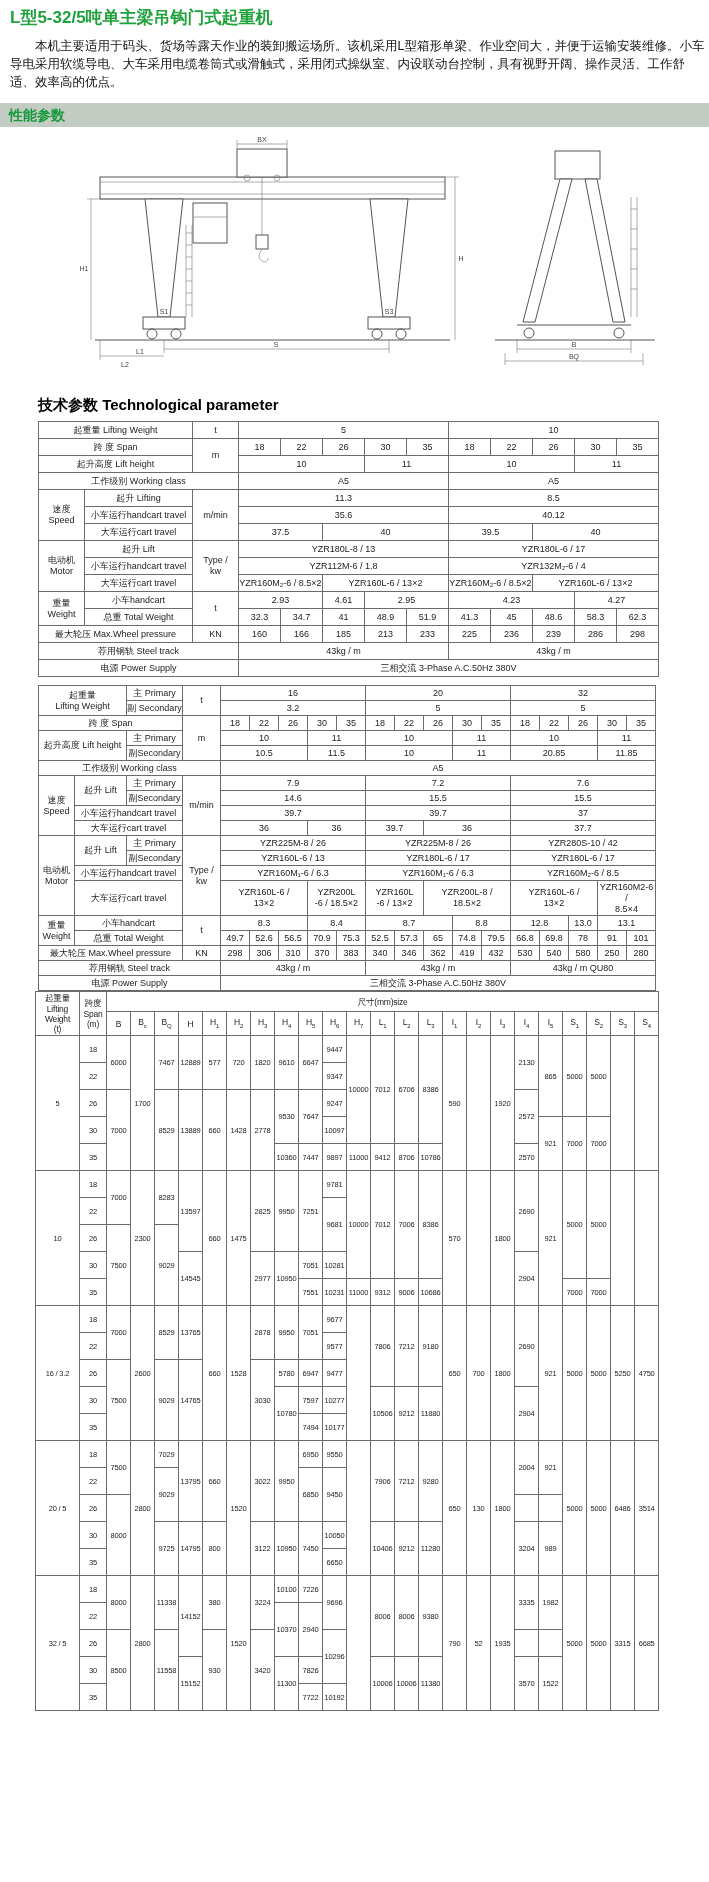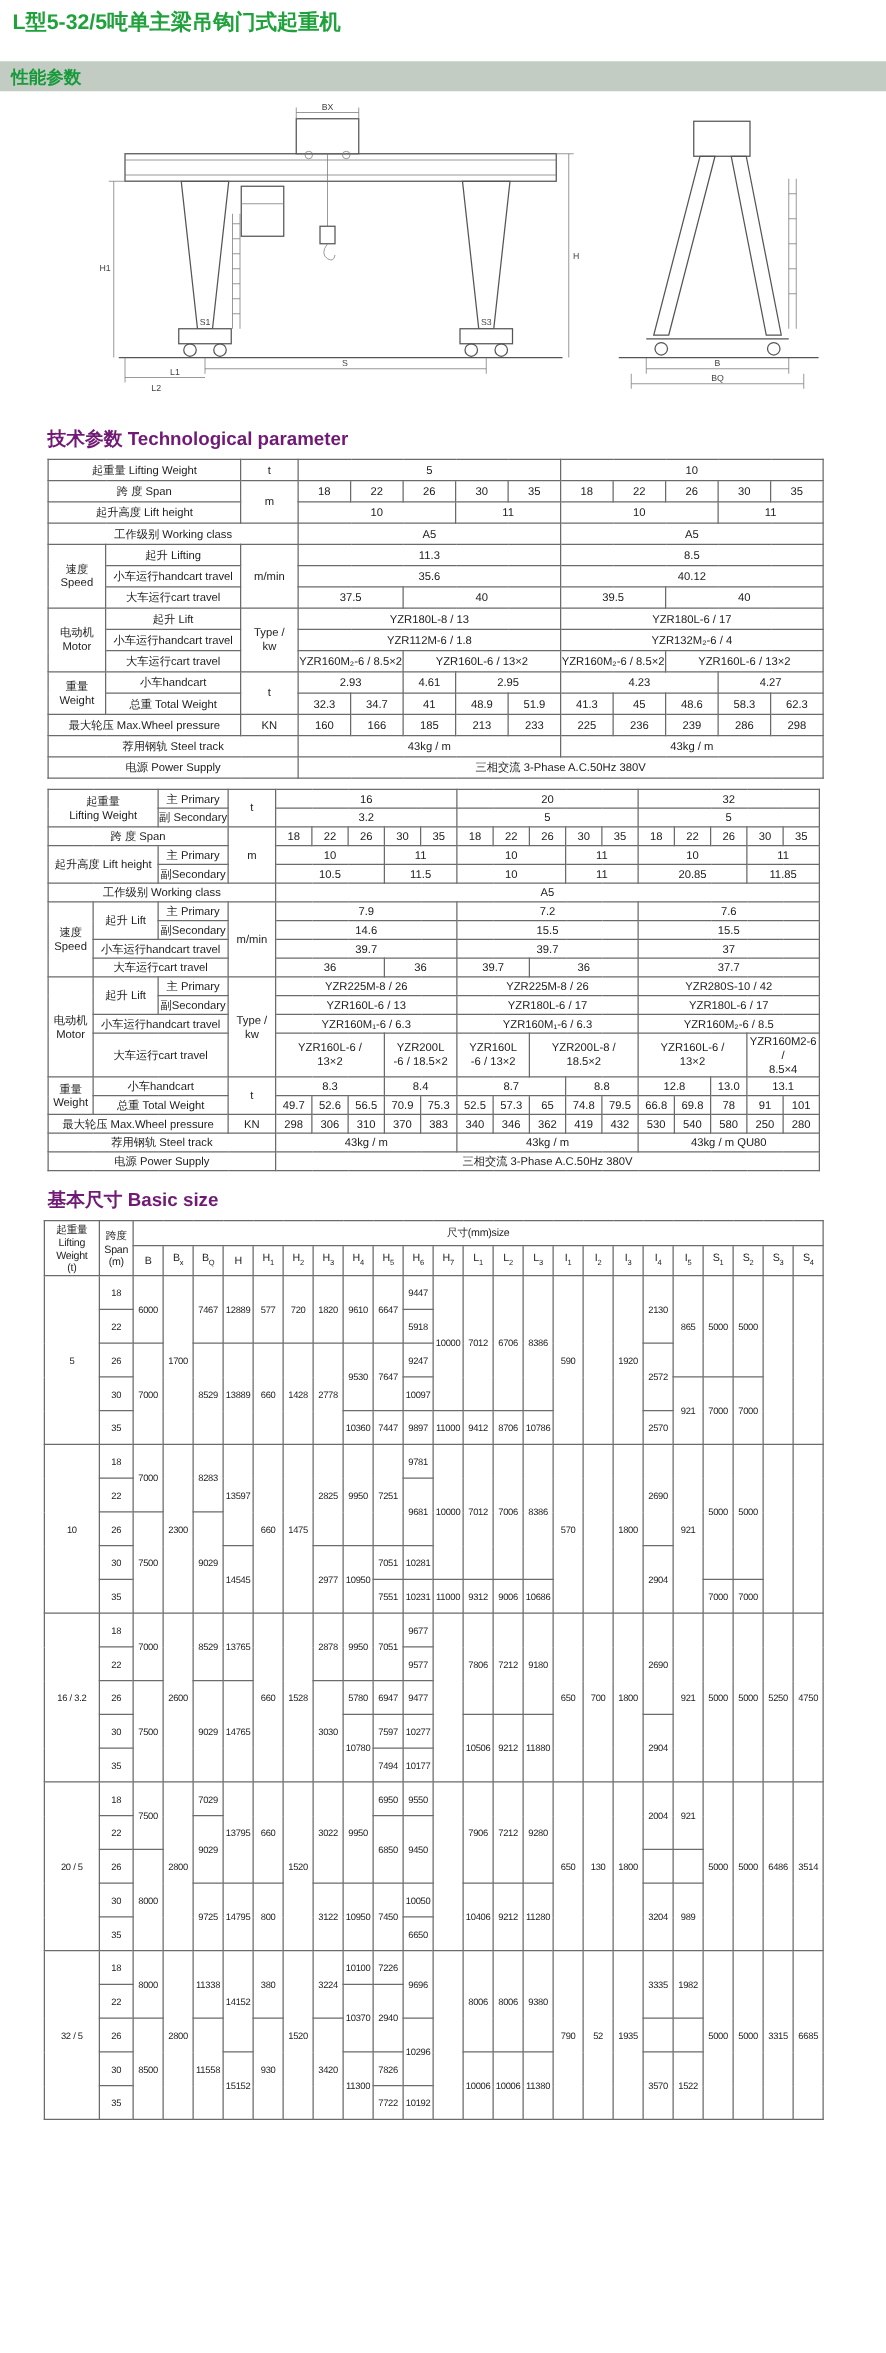--- a/index.html
+++ b/index.html
@@ -22,41 +22,42 @@
   
   .banner{margin-top:12px;height:24px;background:#c3ccc3;}
   .banner span{display:inline-block;padding-left:9px;line-height:24px;font-size:14px;font-weight:bold;color:#169a3a;}
   
   .drawing{margin:10px auto 0 auto;width:600px;height:245px;}
   .drawing svg{display:block;}
   .dwg-line{stroke:#555;stroke-width:1;fill:none;}
   .dwg-thin{stroke:#777;stroke-width:0.6;fill:none;}
   .dwg-fill{fill:#fff;stroke:#555;stroke-width:1;}
   
-  .section-h{font-size:15px;font-weight:bold;margin:14px 0 6px 38px;color:#701a75;}
+  .section-h{font-size:15px;font-weight:bold;margin:14px 0 6px 38px;color:#000000;}
   table{border-collapse:collapse;table-layout:fixed;margin:0 0 0 38px;}
   td{border:1px solid #6b6b6b;text-align:center;vertical-align:middle;font-size:9px;color:#1c1c1c;padding:1px 0;line-height:1.2;overflow:hidden;word-break:break-all;}
   .t1 td{height:14px;}
   .t2 td{height:12px;}
   .basic{margin-left:35px;}
   .basic td{font-size:7.5px;height:26px;padding:0;letter-spacing:-0.2px;}
   .basic .hd td{height:auto;font-size:8.5px;padding:1px 0;}
   .pre{white-space:pre-line;}
   sub{font-size:6px;}
   
   .footer{position:absolute;left:0;bottom:8px;width:702px;text-align:right;font-size:12px;font-weight:bold;color:#000;}
 </style>
 </head>
 <body>
 
 <div class="page">
 
   <div class="hero">
     <div class="hero-text">
       <div class="title">L型5-32/5吨单主梁吊钩门式起重机</div>
+      <p class="desc">本机主要适用于码头、货场等露天作业的装卸搬运场所。该机采用L型箱形单梁、作业空间大，并便于运输安装维修。小车导电采用软缆导电、大车采用电缆卷筒式或滑触式，采用闭式操纵室、内设联动台控制，具有视野开阔、操作灵活、工作舒适、效率高的优点。</p>
     </div>
   </div>
 
   <div class="banner">
     <span>性能参数</span>
   </div>
 
   <div class="drawing">
     <svg id="dwg" width="600" height="245" viewBox="0 0 600 245">
 
@@ -494,21 +495,20 @@
             <td colspan="5" class="pre">43kg / m QU80</td>
           </tr>
           <tr>
             <td colspan="4" class="pre">电源 Power Supply</td>
             <td colspan="15" class="pre">三相交流 3-Phase A.C.50Hz 380V</td>
           </tr>
         </tbody>
       </table>
     </div>
 
-  <div class="section-h">基本尺寸 Basic size</div>
   <div id="t3wrap">
       <table class="basic" style="width: 623px;">
         <colgroup>
           <col style="width: 44px;">
           <col style="width: 27px;">
           <col style="width: 24px;">
           <col style="width: 24px;">
           <col style="width: 24px;">
           <col style="width: 24px;">
           <col style="width: 24px;">
@@ -589,21 +589,21 @@
             <td rowspan="5" class="pre">1920</td>
             <td rowspan="2" class="pre">2130</td>
             <td rowspan="3" class="pre">865</td>
             <td rowspan="3" class="pre">5000</td>
             <td rowspan="3" class="pre">5000</td>
             <td rowspan="5" class="pre"></td>
             <td rowspan="5" class="pre"></td>
           </tr>
           <tr>
             <td class="pre">22</td>
-            <td class="pre">5918</td>
+            <td class="pre">9347</td>
           </tr>
           <tr>
             <td class="pre">26</td>
             <td rowspan="3" class="pre">7000</td>
             <td rowspan="3" class="pre">8529</td>
             <td rowspan="3" class="pre">13889</td>
             <td rowspan="3" class="pre">660</td>
             <td rowspan="3" class="pre">1428</td>
             <td rowspan="3" class="pre">2778</td>
             <td rowspan="2" class="pre">9530</td>

